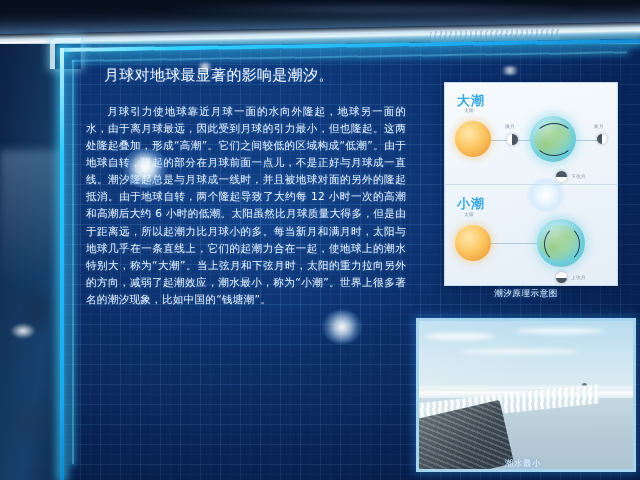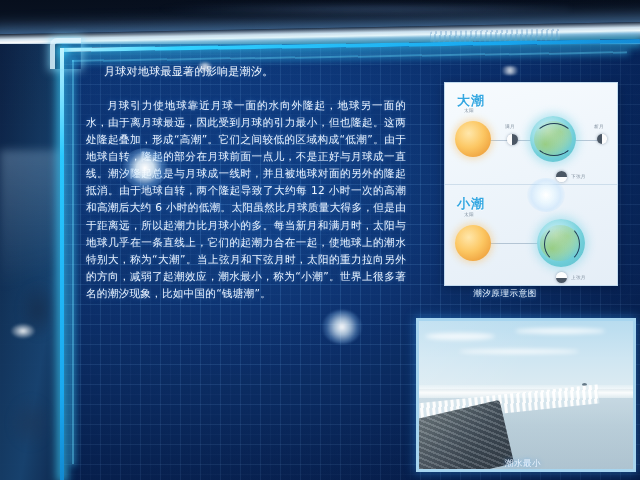--- a/index.html
+++ b/index.html
@@ -163,21 +163,21 @@
   .textcol{
     position:absolute;left:86px;top:64px;width:320px;
     color:#eef6ff;
   }
   .panel-title{
     font-size:14.5px;font-weight:bold;letter-spacing:.5px;
     color:#ffffff;margin:0 0 14px 10px;
     text-shadow:0 0 6px rgba(120,190,255,.75),0 1px 1px rgba(0,20,60,.8);
   }
   .lead{
-    font-size:11px;line-height:1.5;margin:0 0 16px 18px;
+    font-size:15px;line-height:1.5;margin:0 0 16px 18px;
     color:#f2f8ff;letter-spacing:.3px;
     text-shadow:0 0 4px rgba(90,160,240,.6);
   }
   .body{
     font-size:10.6px;line-height:1.62;margin:0;
     color:#eaf3ff;text-align:justify;text-indent:2em;
     letter-spacing:.25px;
     text-shadow:0 0 4px rgba(90,160,240,.55);
   }
 
@@ -370,21 +370,21 @@
     </div>
     <div class="bulge-ring v" style="left:99px;top:142px;width:34px;height:36px;"></div>
 
     <div class="moon t" style="left:111px;top:88px;width:11px;height:11px;"></div>
     <div class="mini-label" style="left:126px;top:91px;">下弦月</div>
 
     <div class="moon b" style="left:111px;top:189px;width:11px;height:11px;"></div>
     <div class="mini-label" style="left:126px;top:192px;">上弦月</div>
   </div>
 
-  <div class="caption" style="left:419px;top:288px;width:172px;">潮汐原理示意图</div>
+  <div class="caption" style="left:440px;top:288px;width:172px;">潮汐原理示意图</div>
 
   <div class="photo-frame">
     <div class="ph-sky"></div>
     <div class="ph-cloud" style="left:6px;top:12px;width:70px;height:7px;"></div>
     <div class="ph-cloud" style="left:96px;top:7px;width:90px;height:6px;"></div>
     <div class="ph-cloud" style="left:40px;top:28px;width:120px;height:5px;"></div>
     <div class="ph-bird" style="left:163px;top:62px;"></div>
     <div class="ph-bore"></div>
     <div class="ph-water"></div>
     <div class="ph-foam"></div>

